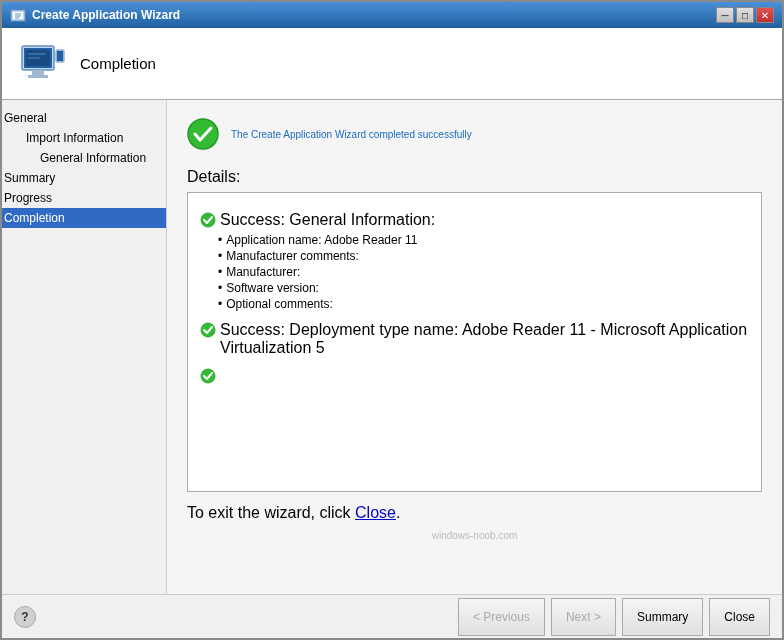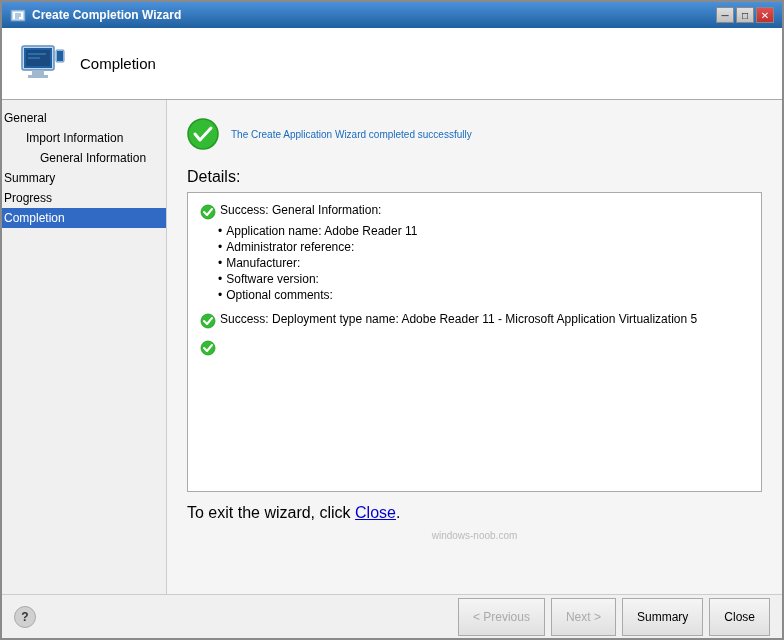--- a/index.html
+++ b/index.html
@@ -137,21 +137,22 @@
       background: white;
       padding: 10px 12px;
       min-height: 300px;
       margin-bottom: 12px;
     }
     .detail-line {
       display: flex;
       align-items: flex-start;
       gap: 4px;
       margin-bottom: 4px;
-      font-size: 12px;
+      font-size: 16px;
+      margin-top: 8px;
     }
     .detail-bullet {
       margin-left: 18px;
       margin-bottom: 2px;
       font-size: 12px;
       display: flex;
       align-items: flex-start;
       gap: 4px;
     }
     .detail-section {
@@ -221,21 +222,21 @@
 
   <div class="title-bar">
     <div class="title-bar-left">
       <svg class="title-bar-icon" viewBox="0 0 16 16">
         <rect x="1" y="3" width="14" height="11" fill="#c0d8f0" stroke="#6090c0" stroke-width="1"></rect>
         <rect x="3" y="5" width="10" height="7" fill="white"></rect>
         <line x1="5" y1="7" x2="11" y2="7" stroke="#6090c0" stroke-width="1"></line>
         <line x1="5" y1="9" x2="11" y2="9" stroke="#6090c0" stroke-width="1"></line>
         <line x1="5" y1="11" x2="9" y2="11" stroke="#6090c0" stroke-width="1"></line>
       </svg>
-      <span class="title-bar-text">Create Completion Wizard</span>
+      <span class="title-bar-text">Create Application Wizard</span>
     </div>
     <div class="title-bar-controls">
       <div class="title-btn">─</div>
       <div class="title-btn">□</div>
       <div class="title-btn close-btn">✕</div>
     </div>
   </div>
 
   <div class="header-area">
     <svg class="header-icon" viewBox="0 0 48 48">
@@ -285,21 +286,21 @@
               <polyline points="4,8 7,11 12,5" fill="none" stroke="white" stroke-width="2" stroke-linecap="round" stroke-linejoin="round"></polyline>
             </svg>
             <span>Success: General Information:</span>
           </div>
           <div class="detail-bullet">
             <span>•</span>
             <span>Application name: Adobe Reader 11</span>
           </div>
           <div class="detail-bullet">
             <span>•</span>
-            <span>Administrator reference:</span>
+            <span>Manufacturer comments:</span>
           </div>
           <div class="detail-bullet">
             <span>•</span>
             <span>Manufacturer:</span>
           </div>
           <div class="detail-bullet">
             <span>•</span>
             <span>Software version:</span>
           </div>
           <div class="detail-bullet">

